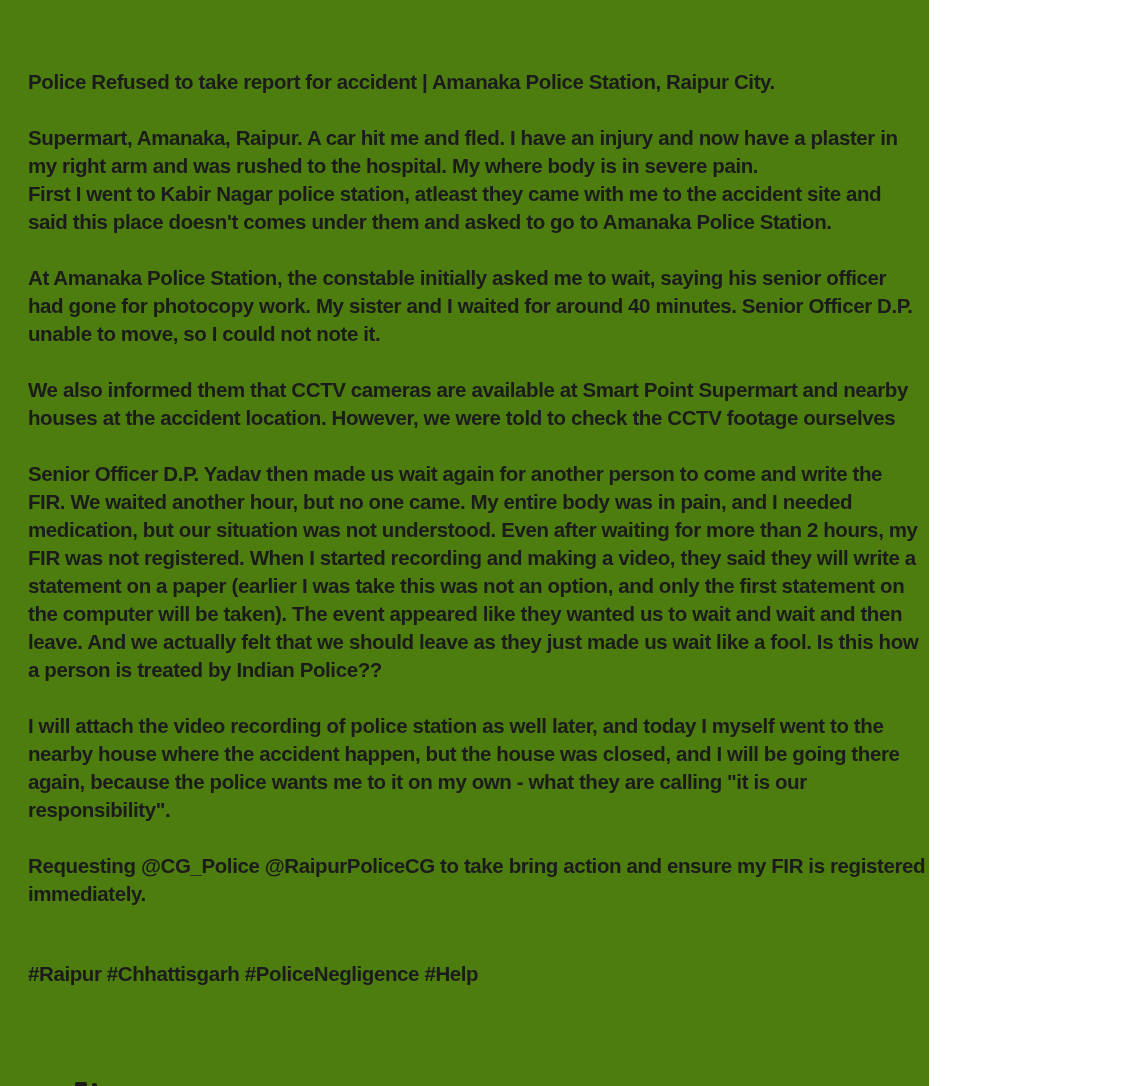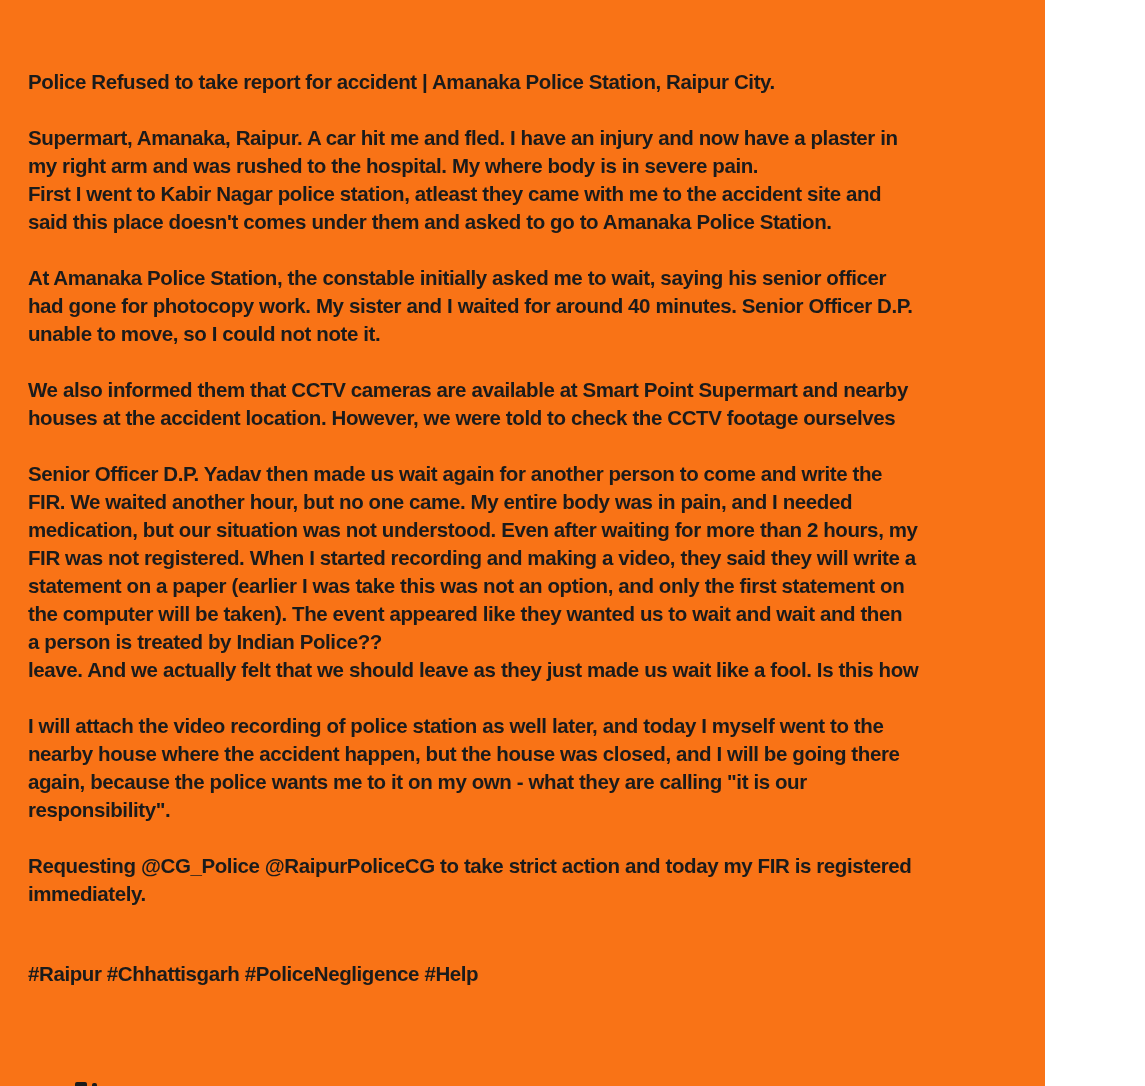--- a/index.html
+++ b/index.html
@@ -2,23 +2,23 @@
 <html><head>
 <meta charset="utf-8">
 <style>
   html, body {
     margin: 0;
     padding: 0;
     background: #ffffff;
   }
   .page {
     position: relative;
-    width: 1045px;
+    width: 929px;
     height: 1086px;
-    background: #f97316;
+    background: #4d7c0f;
     overflow: hidden;
     font-family: "Liberation Sans", sans-serif;
     color: #1b1b1b;
   }
   .content {
     position: absolute;
     top: 68px;
     left: 28px;
     right: 0;
     font-size: 20.5px;
@@ -91,31 +91,31 @@
           <div class="line">We also informed them that CCTV cameras are available at Smart Point Supermart and nearby</div>
           <div class="line">houses at the accident location. However, we were told to check the CCTV footage ourselves</div>
         </div>
         <div class="paragraph">
           <div class="line">Senior Officer D.P. Yadav then made us wait again for another person to come and write the</div>
           <div class="line">FIR. We waited another hour, but no one came. My entire body was in pain, and I needed</div>
           <div class="line">medication, but our situation was not understood. Even after waiting for more than 2 hours, my</div>
           <div class="line">FIR was not registered. When I started recording and making a video, they said they will write a</div>
           <div class="line">statement on a paper (earlier I was take this was not an option, and only the first statement on</div>
           <div class="line">the computer will be taken). The event appeared like they wanted us to wait and wait and then</div>
+          <div class="line">leave. And we actually felt that we should leave as they just made us wait like a fool. Is this how</div>
           <div class="line">a person is treated by Indian Police??</div>
-          <div class="line">leave. And we actually felt that we should leave as they just made us wait like a fool. Is this how</div>
         </div>
         <div class="paragraph">
           <div class="line">I will attach the video recording of police station as well later, and today I myself went to the</div>
           <div class="line">nearby house where the accident happen, but the house was closed, and I will be going there</div>
           <div class="line">again, because the police wants me to it on my own - what they are calling "it is our</div>
           <div class="line">responsibility".</div>
         </div>
         <div class="paragraph">
-          <div class="line">Requesting @CG_Police @RaipurPoliceCG to take strict action and today my FIR is registered</div>
+          <div class="line">Requesting @CG_Police @RaipurPoliceCG to take bring action and ensure my FIR is registered</div>
           <div class="line">immediately.</div>
         </div>
       </div>
 
     <div class="hashtags">#Raipur #Chhattisgarh #PoliceNegligence #Help</div>
   </div>
 
   <div class="clipped-next-line">
     <span class="mark-a"></span>
     <span class="mark-b"></span>

